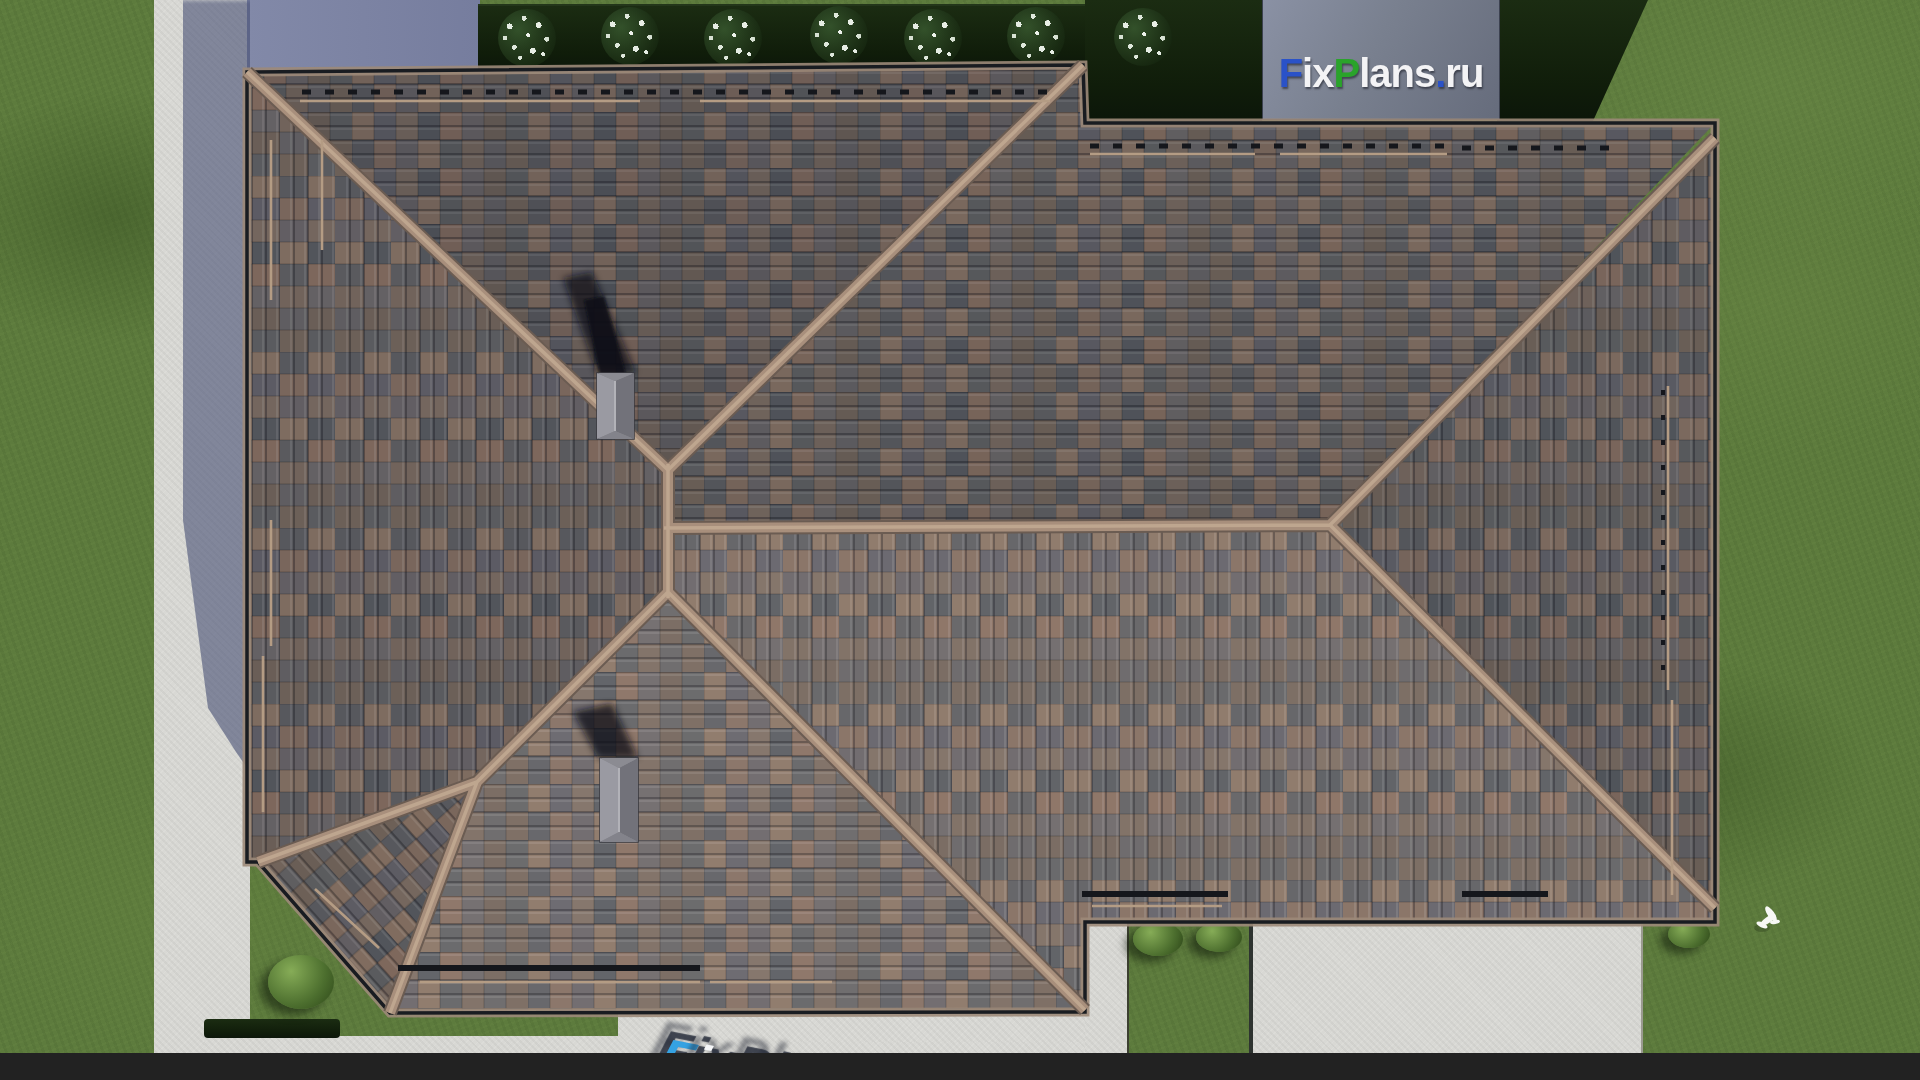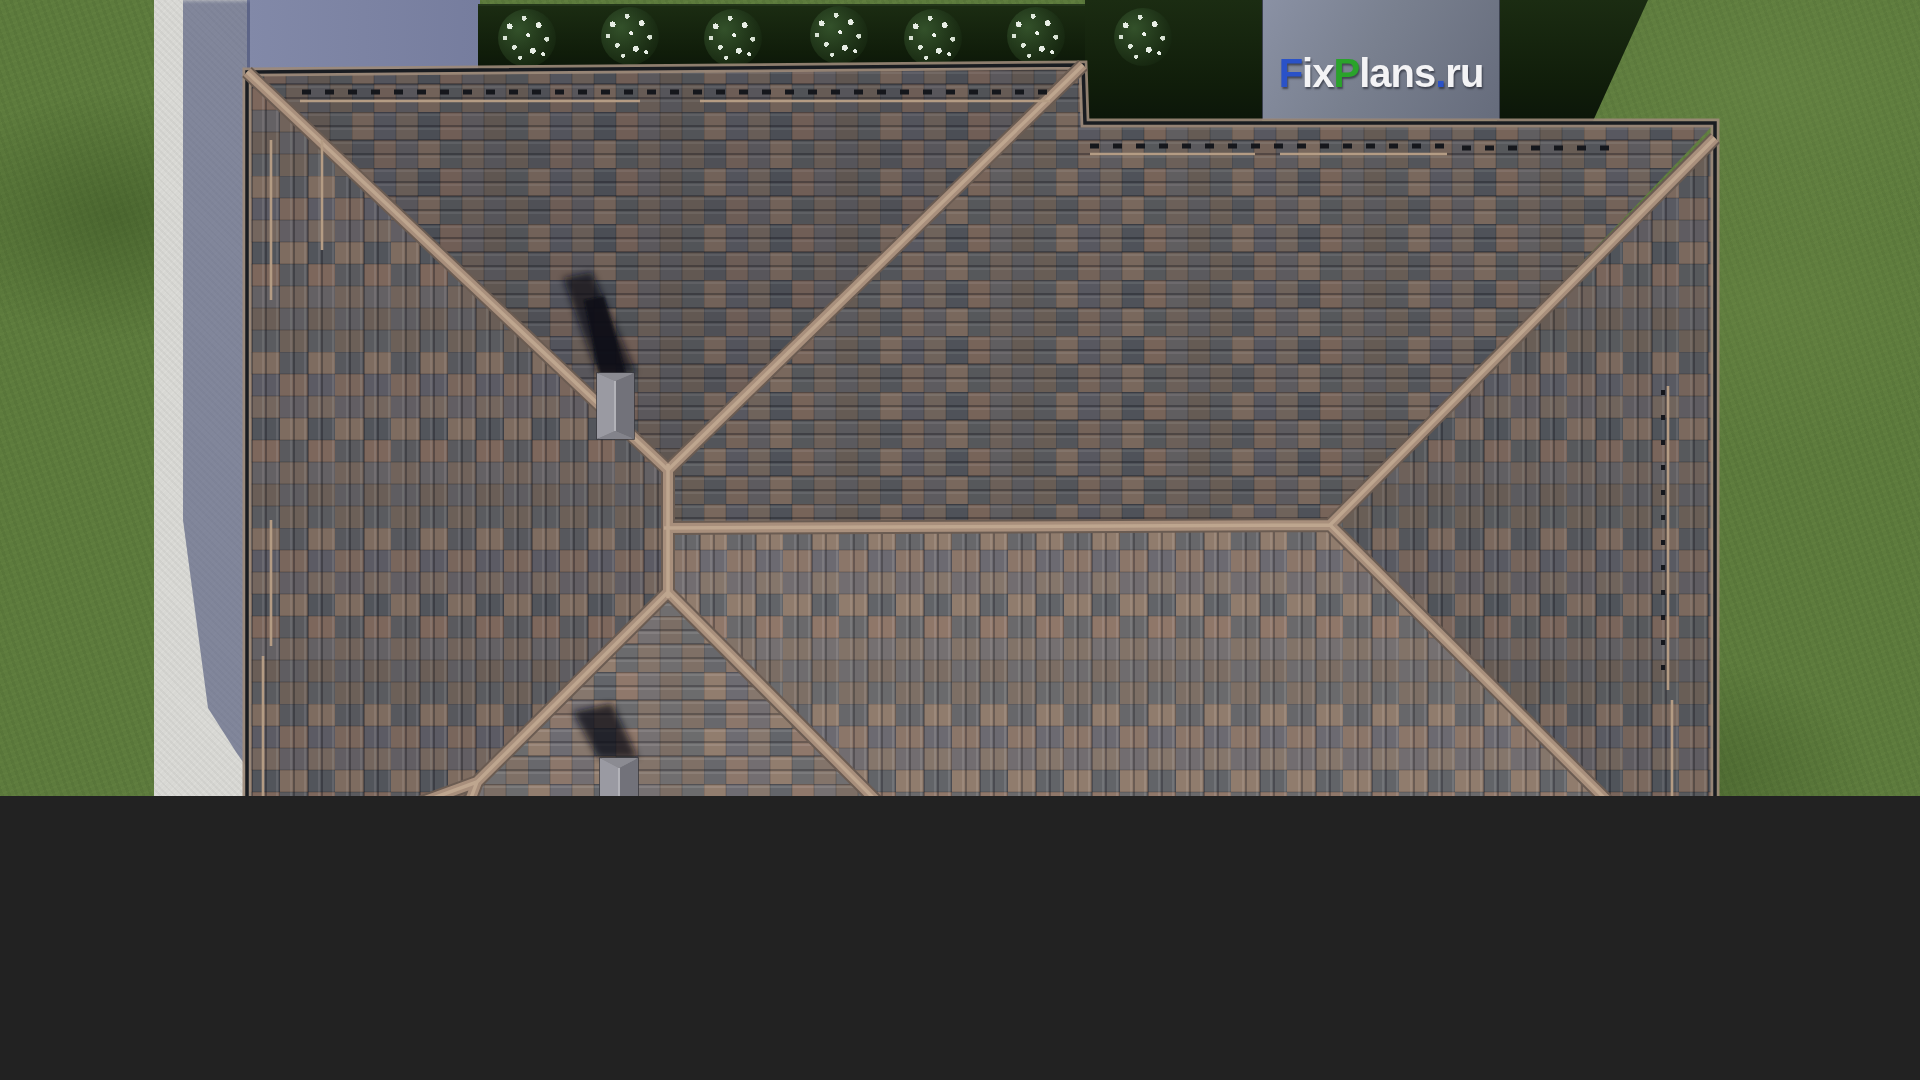--- a/index.html
+++ b/index.html
@@ -1,17 +1,17 @@
 <!DOCTYPE html>
 <html><head>
 <meta charset="utf-8">
 <style>
   html,body{margin:0;padding:0;background:#222;}
   #stage{
-    position:relative;width:1920px;height:796px;overflow:hidden;
+    position:relative;width:1920px;height:1053px;overflow:hidden;
     font-family:"Liberation Sans",sans-serif;
   }
   .abs{position:absolute;}
   
   #grass{
     left:0;top:0;width:1920px;height:1080px;
     background-color:#5d7b3d;
     background-image:
       radial-gradient(ellipse 260px 180px at 6% 20%, rgba(42,66,24,.35), transparent 70%),
       radial-gradient(ellipse 320px 220px at 92% 28%, rgba(112,140,72,.28), transparent 70%),

